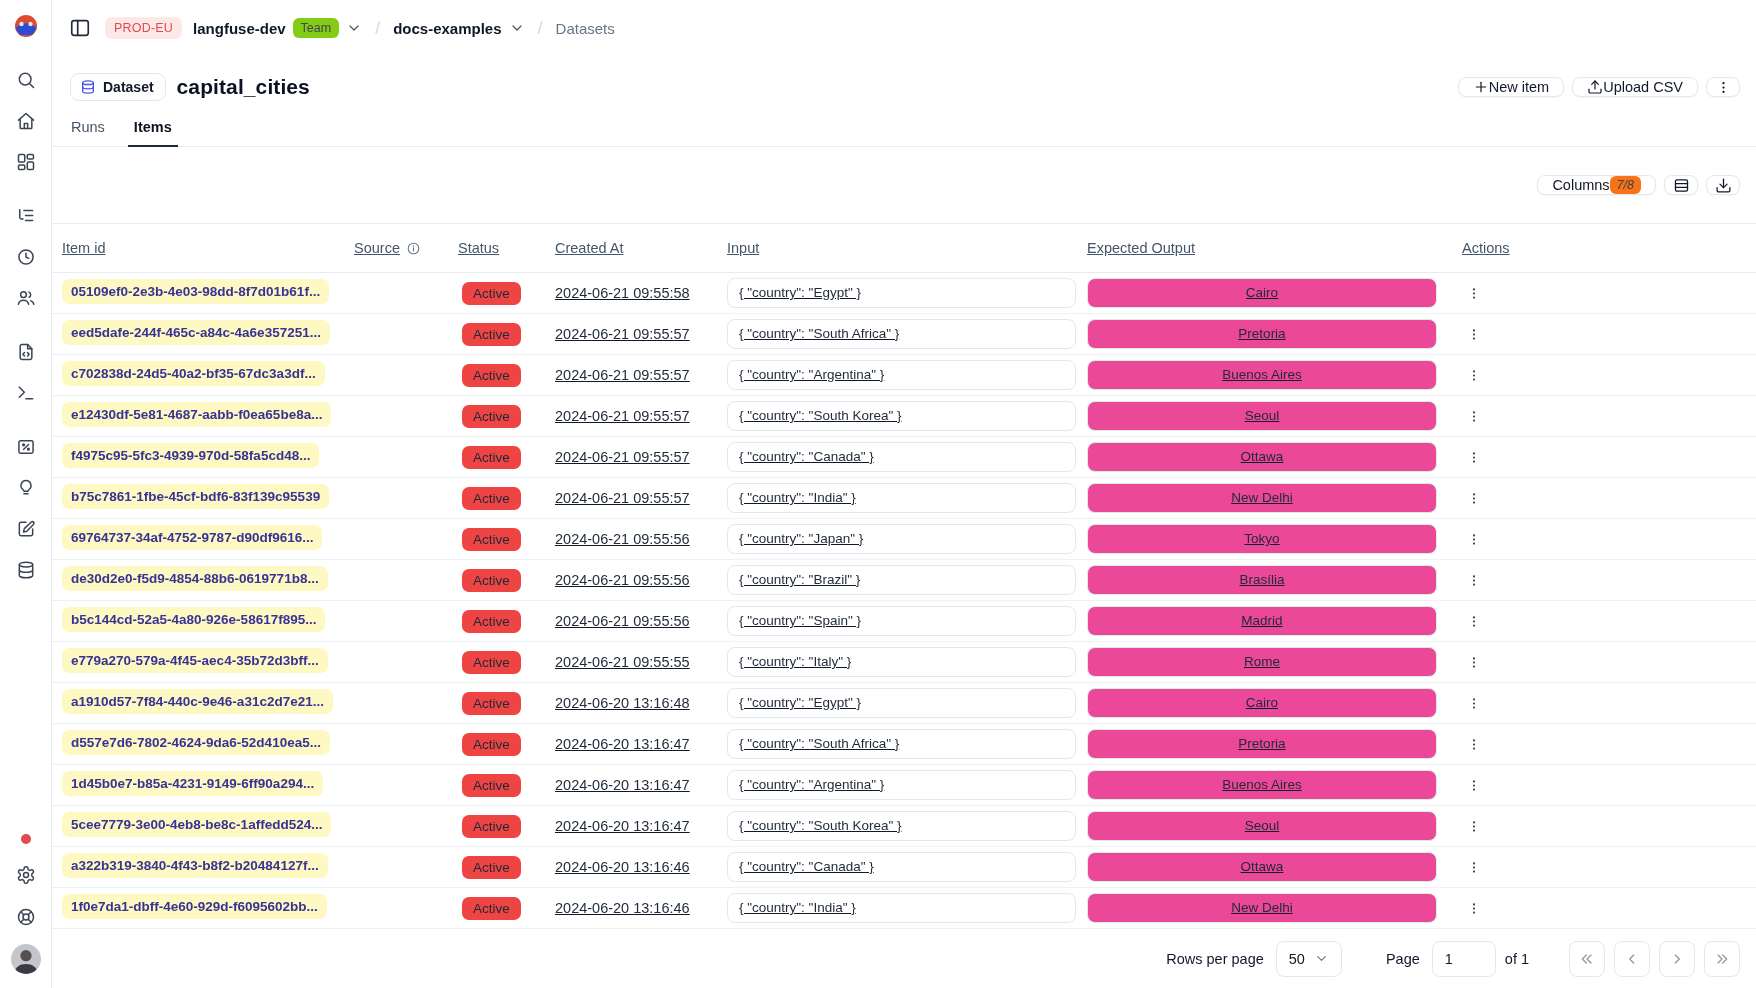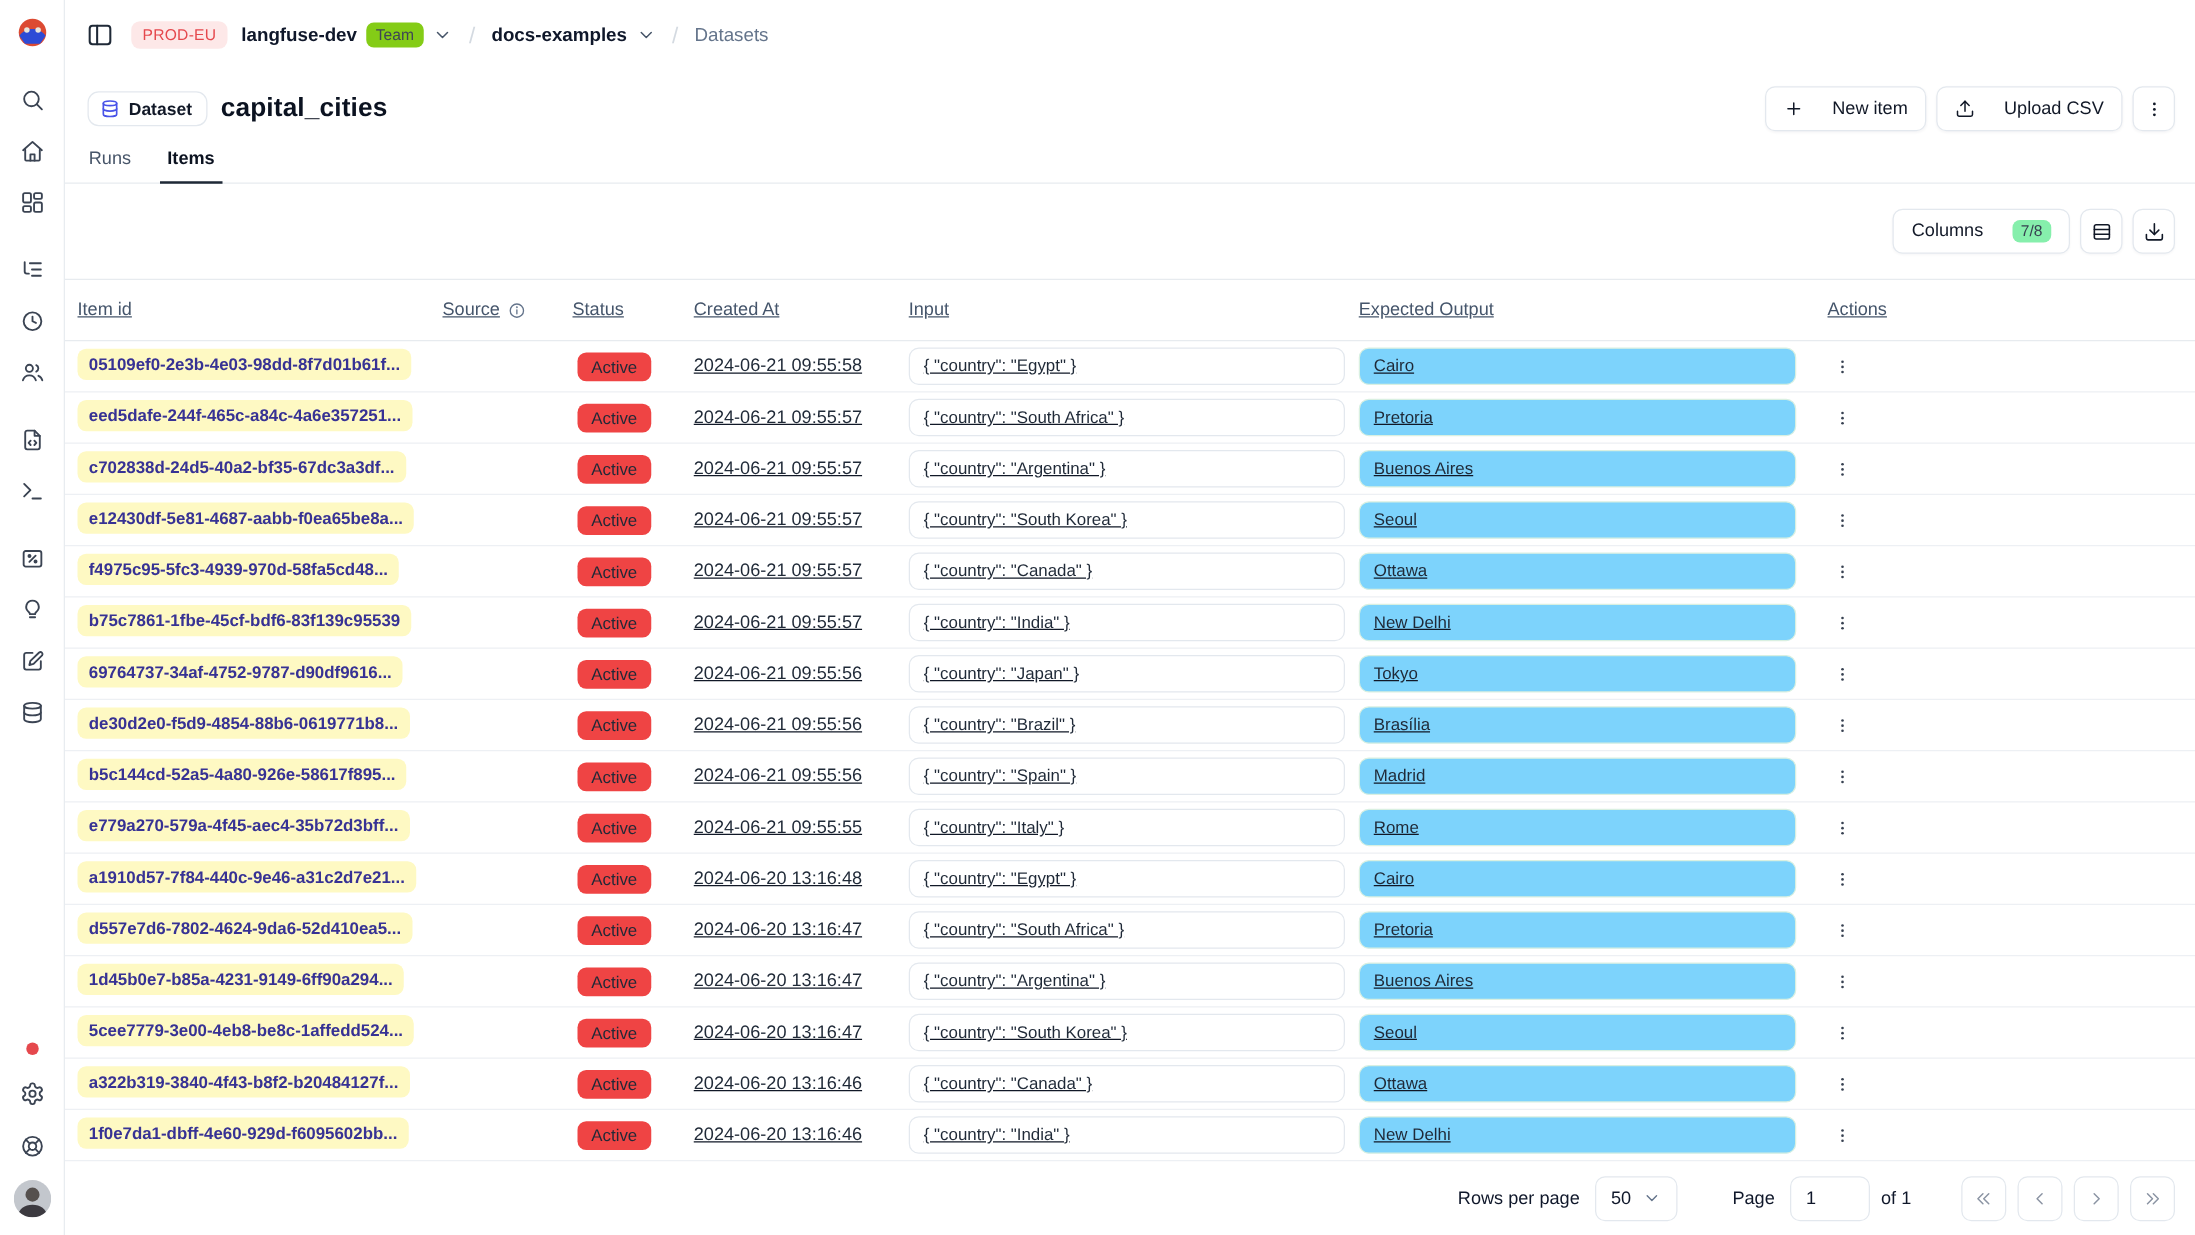--- a/index.html
+++ b/index.html
@@ -40,56 +40,56 @@
   .crumb-chevron { color:#475569; display:flex; }
   .slash { color:#d4dae1; font-size:18px; font-weight:300; padding:0 2px; }
   .crumb-current { font-size:15px; font-weight:500; color:#64748b; }
 
   
   .page-head { flex:0 0 52px; display:flex; align-items:center; padding:10px 16px 0 18px; }
   .entity-badge { display:flex; align-items:center; gap:7px; border:1px solid #e3e8ee; border-radius:9px; padding:5px 11px 5px 9px; background:#fff; font-size:14px; font-weight:600; color:#111827; }
   .page-title { font-size:21px; font-weight:700; color:#0b1220; margin-left:11px; letter-spacing:.1px; }
   .head-actions { margin-left:auto; display:flex; align-items:center; gap:8px; }
   .btn {
-    display:flex; align-items:center; gap:23px; height:36px; padding:0 14px;
+    display:flex; align-items:center; gap:0; height:20px; padding:0 14px;
     background:#fff; border:1px solid #e3e8ee; border-radius:8px; cursor:pointer;
     font-family:inherit; font-size:14.5px; font-weight:500; color:#111827;
     box-shadow:0 1px 2px rgba(16,24,40,.04);
   }
   .btn-icon-only { width:34px; padding:0; justify-content:center; }
 
   
   .tabs { flex:0 0 39px; display:flex; align-items:flex-end; gap:17px; padding:0 13px; border-bottom:1px solid #e7ebef; }
   .tab { background:none; border:none; cursor:pointer; font-family:inherit; font-size:14.5px; color:#475569; font-weight:500; padding:9px 6px 10px; border-bottom:2.5px solid transparent; margin-bottom:-1px; }
   .tab.active { color:#0b1220; font-weight:600; border-bottom-color:#1f2937; }
 
   
   .toolbar { flex:0 0 76px; display:flex; align-items:center; justify-content:flex-end; gap:8px; padding:0 16px; }
-  .count-badge { background:#86efac; color:#374151; font-size:12.5px; font-weight:500; padding:2px 7px; border-radius:6px; }
+  .count-badge { background:#f97316; color:#374151; font-size:12.5px; font-weight:500; padding:2px 7px; border-radius:6px;font-style:italic; }
 
   
   .tgrid { display:grid; grid-template-columns:292px 104px 97px 172px 360px 363px 1fr; align-items:center; padding-left:10px;text-decoration:underline; }
   .thead { flex:0 0 50px; border-top:1px solid #e7ebef; border-bottom:1px solid #e7ebef; color:#45556b; font-size:14.5px; font-weight:500; }
   .th { display:flex; align-items:center; gap:6px; }
   .info-ic { color:#64748b; display:flex; }
   .tbody { flex:0 0 656px; display:flex; flex-direction:column; }
   .trow { flex:0 0 41px; border-bottom:1px solid #edf0f4; }
   .id-pill {
     display:inline-block; max-width:282px; overflow:hidden; white-space:nowrap;
     background:#fef9c3; color:#373294; font-size:13.5px; font-weight:600;
     padding:5px 9px; border-radius:7px; cursor:pointer;
   }
   .status-badge { display:inline-block; background:#ef4444; color:#1f2937; font-size:13.5px; font-weight:500; padding:4px 11px; border-radius:7px; margin-left:4px; }
   .created { font-size:14.5px; color:#1f2937; }
   .io-box {
     height:30px; line-height:28px; border-radius:8px; font-size:13.5px; color:#1f2937;
     padding:0 11px; white-space:nowrap; overflow:hidden; cursor:pointer;
   }
   .input-box { width:349px; background:#fff; border:1px solid #e3e8ee; }
-  .expected-box { width:350px; background:#7dd3fc; border:1px solid #d9f0e1; }
+  .expected-box { width:350px; background:#ec4899; border:1px solid #d9f0e1;text-align:center; }
   .cell-actions { padding-left:12px; }
   .kebab-btn { background:none; border:none; cursor:pointer; color:#374151; width:24px; height:26px; display:flex; align-items:center; justify-content:center; }
 
   
   .pagefoot { flex:1; display:flex; align-items:center; justify-content:flex-end; padding:0 16px; gap:0; }
   .foot-label { font-size:14.5px; color:#0f172a; font-weight:500; }
   .select-btn { display:flex; align-items:center; gap:9px; height:36px; padding:0 12px; border:1px solid #e3e8ee; border-radius:8px; background:#fff; font-family:inherit; font-size:14.5px; color:#0f172a; cursor:pointer; margin-left:12px; }
   .page-input { width:64px; height:36px; border:1px solid #e3e8ee; border-radius:8px; padding:0 12px; font-family:inherit; font-size:14.5px; color:#0f172a; margin:0 9px 0 12px; outline:none; }
   .pager { display:flex; gap:9px; margin-left:40px; }
   .pager-btn { width:36px; height:36px; border:1px solid #e3e8ee; border-radius:8px; background:#fff; display:flex; align-items:center; justify-content:center; color:#8b94a3; cursor:pointer; }

